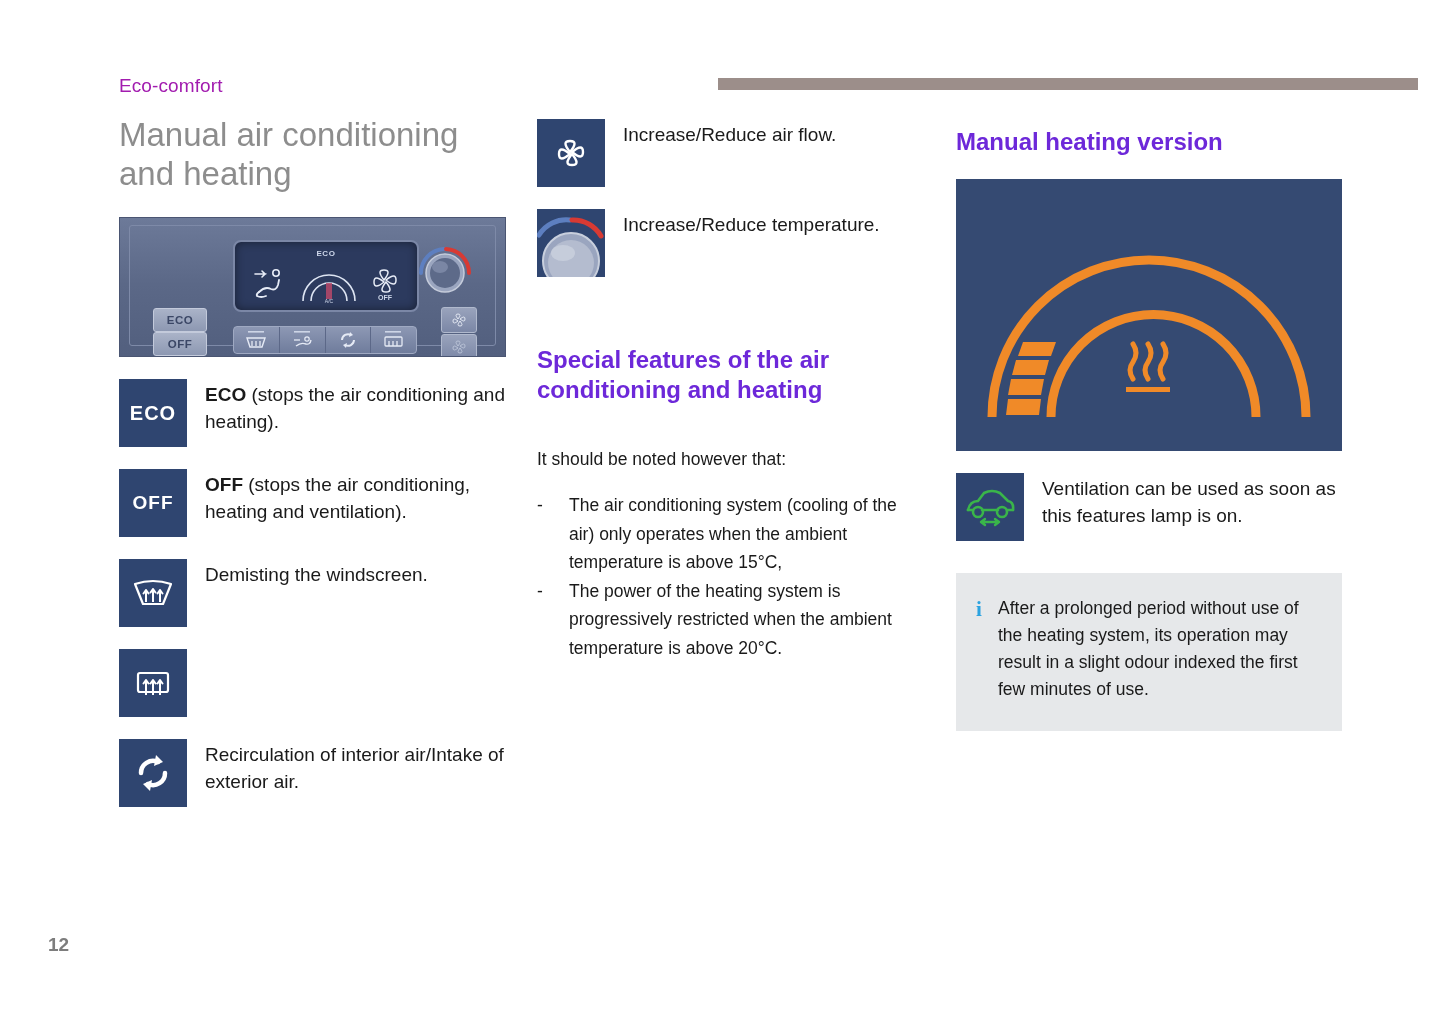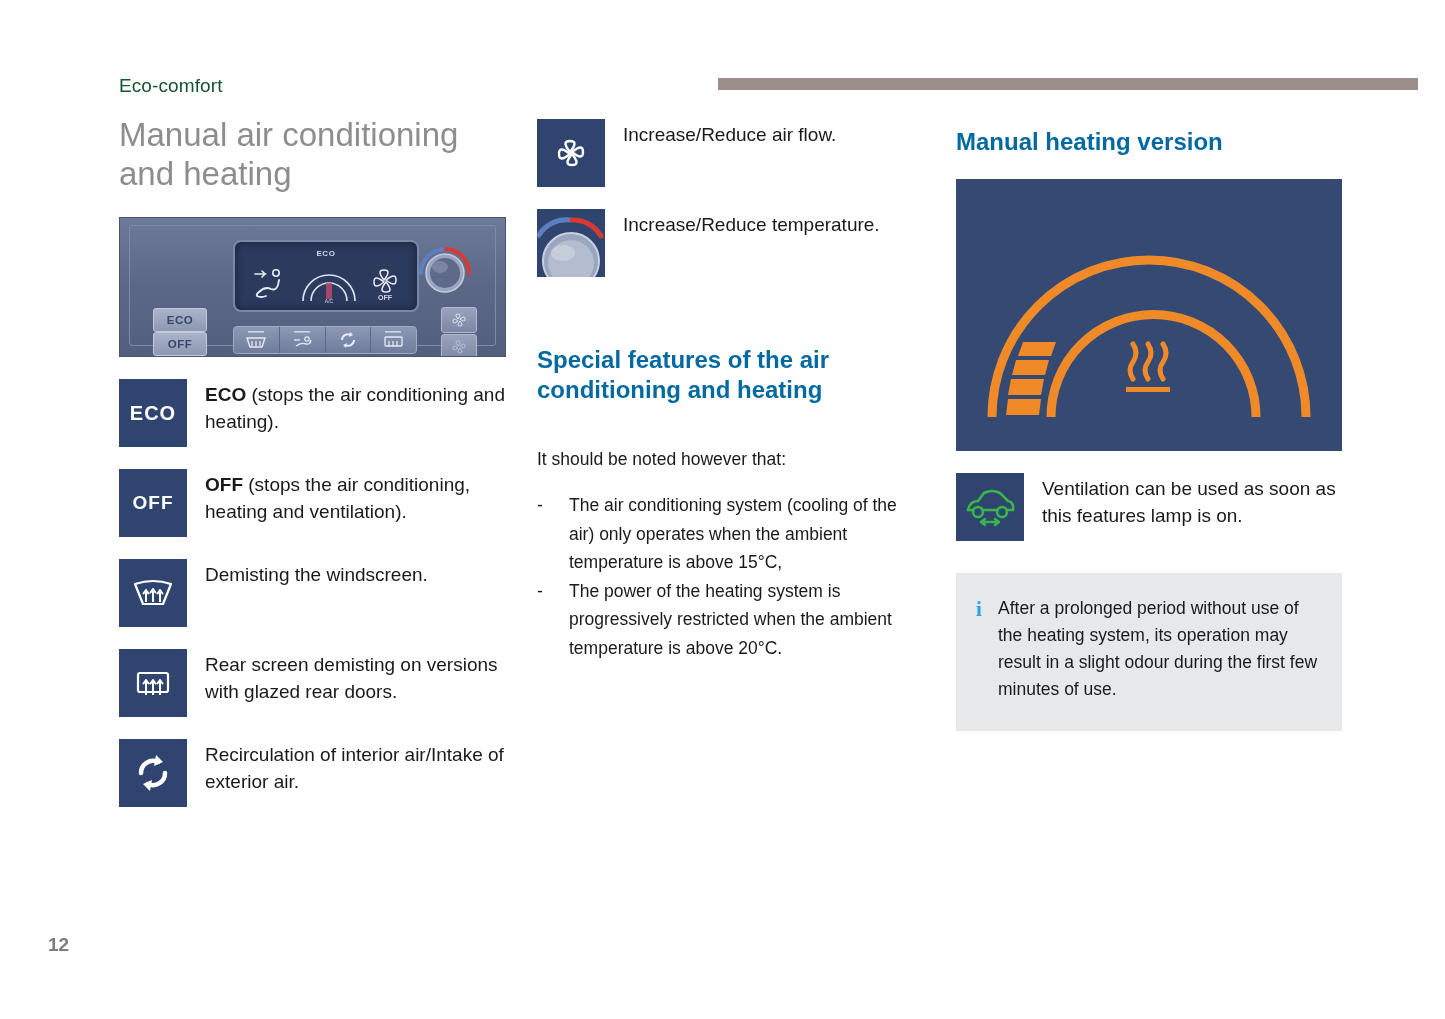--- a/index.html
+++ b/index.html
@@ -31,21 +31,21 @@
     width: 700px;
     height: 12px;
     background: #9c8e8a;
   }
 
   .eyebrow {
     position: absolute;
     left: 119px;
     top: 75px;
     font-size: 19px;
-    color: #14532d;
+    color: #a21caf;
     letter-spacing: .1px;
   }
 
   .page-number {
     position: absolute;
     left: 48px;
     top: 934px;
     font-size: 19px;
     font-weight: bold;
     color: #7d7d7d;
@@ -65,21 +65,21 @@
     line-height: 39px;
     font-weight: normal;
     color: #8d8d8d;
     margin: 4px 0 0 0;
   }
 
   .h2 {
     font-size: 24px;
     line-height: 30px;
     font-weight: bold;
-    color: #0369a1;
+    color: #6d28d9;
     margin: 0;
   }
 
   .body-text {
     font-size: 17.5px;
     line-height: 28.6px;
     color: #1a1a1a;
   }
 
   
@@ -398,21 +398,20 @@
     </div>
 
     <div class="icon-row">
       <div class="tile">
         <svg width="46" height="44" viewBox="0 0 46 44">
           <rect x="8" y="12" width="30" height="19" rx="2" stroke="#ffffff" stroke-width="2.2" fill="none"></rect>
           <path d="M16 34 v-15 M23 34 v-15 M30 34 v-15" stroke="#ffffff" stroke-width="2"></path>
           <path d="M16 19 l-2.5 3.5 M16 19 l2.5 3.5 M23 19 l-2.5 3.5 M23 19 l2.5 3.5 M30 19 l-2.5 3.5 M30 19 l2.5 3.5" stroke="#ffffff" stroke-width="2" fill="none" stroke-linecap="round"></path>
         </svg>
       </div>
-      <div class="row-text">Rear screen demisting on versions with glazed rear doors.</div>
     </div>
 
 
     <div class="icon-row">
       <div class="tile">
         <svg width="44" height="44" viewBox="0 0 44 44">
           <path d="M10 22 a12 12 0 0 1 17 -11" stroke="#ffffff" stroke-width="4.5" fill="none" stroke-linecap="round"></path>
           <path d="M34 22 a12 12 0 0 1 -17 11" stroke="#ffffff" stroke-width="4.5" fill="none" stroke-linecap="round"></path>
           <path d="M25 4 l7 7 l-9 4 Z" fill="#ffffff"></path>
           <path d="M19 40 l-7 -7 l9 -4 Z" fill="#ffffff"></path>
@@ -501,18 +500,18 @@
           <circle cx="16" cy="28" r="5" stroke="#3ab54a" stroke-width="2.6" fill="none"></circle>
           <circle cx="40" cy="28" r="5" stroke="#3ab54a" stroke-width="2.6" fill="none"></circle>
           <path d="M19 38 h18 M19 38 l4 -3 M19 38 l4 3 M37 38 l-4 -3 M37 38 l-4 3" stroke="#3ab54a" stroke-width="2.4" fill="none" stroke-linecap="round"></path>
         </svg>
       </div>
       <div class="row-text">Ventilation can be used as soon as this features lamp is on.</div>
     </div>
 
     <div class="info-box">
       <span class="info-i">i</span>
-      <div class="info-text">After a prolonged period without use of the heating system, its operation may result in a slight odour during the first few minutes of use.</div>
+      <div class="info-text">After a prolonged period without use of the heating system, its operation may result in a slight odour indexed the first few minutes of use.</div>
     </div>
 
   </div>
 
 </div>
 
 </body></html>

